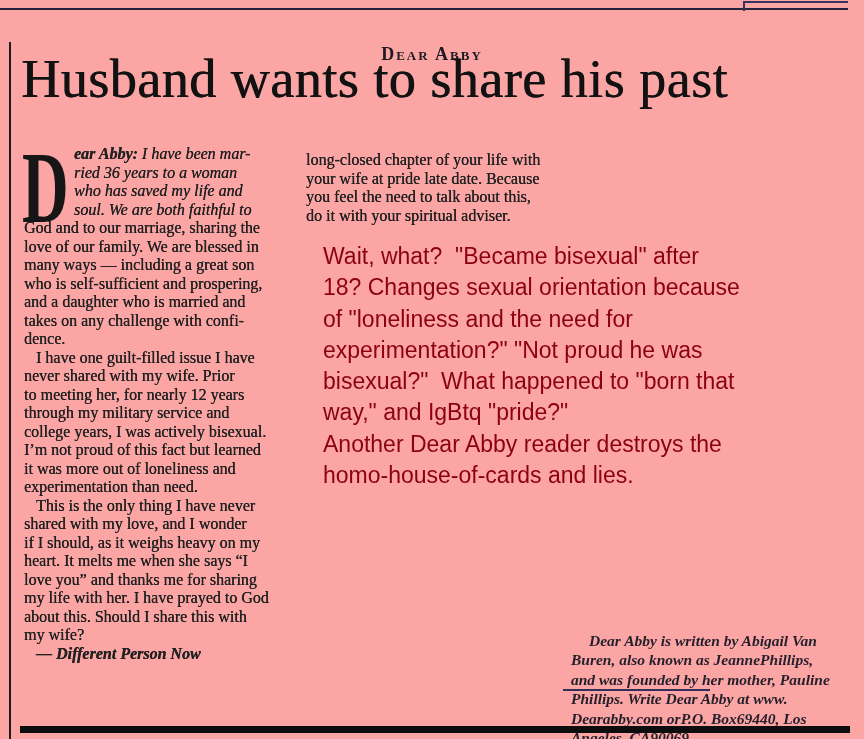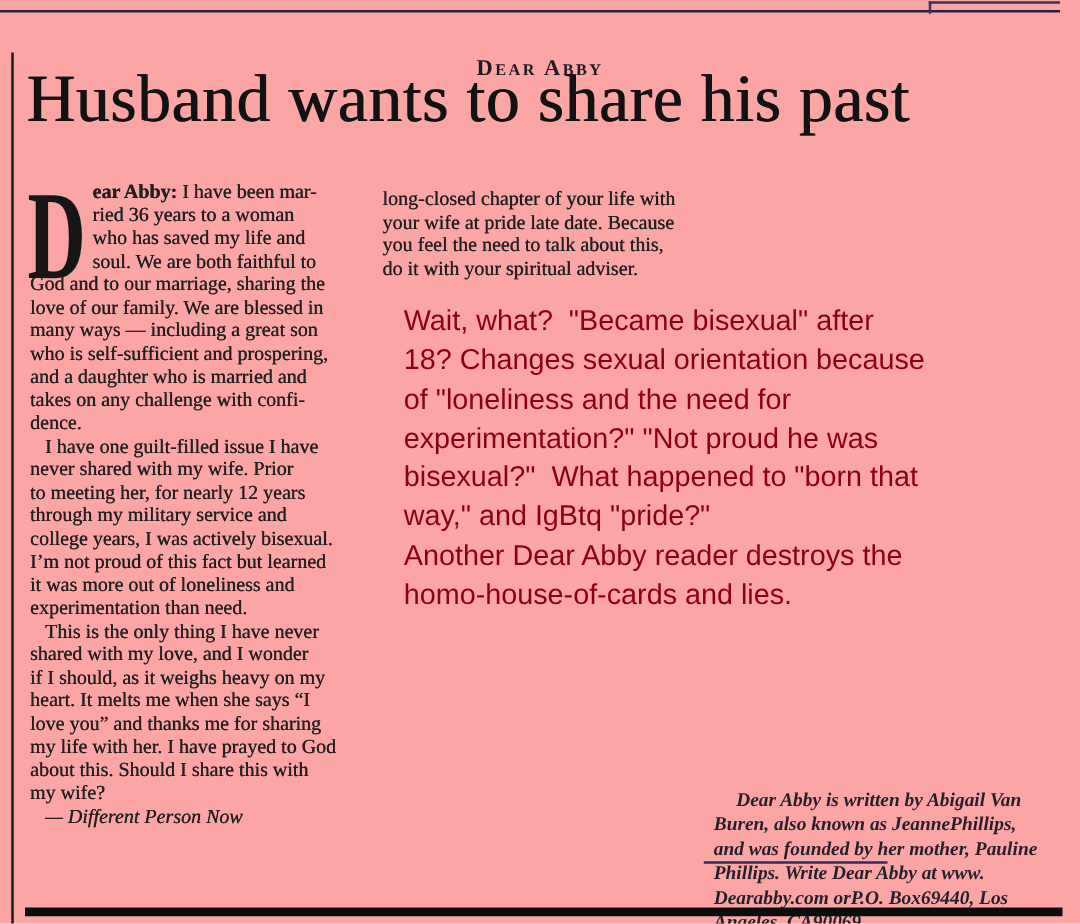--- a/index.html
+++ b/index.html
@@ -26,23 +26,23 @@
     text-shadow:0.7px 0 0 #121212;white-space:nowrap;
   }
   
   .col{
     position:absolute;font-size:16px;line-height:18.5px;color:#212121;
     text-shadow:0.25px 0 0 currentColor;
   }
   .col-left{left:24px;top:145px;width:272px;}
   .col-right{left:306px;top:151px;width:262px;}
   .para{margin:0;white-space:pre;}
-  .p1a{padding-left:50px;}
+  .p1a{padding-left:50px;font-style:italic;}
   .pind{text-indent:12px;}
-  .sig{font-weight:400;font-style:italic;}
+  .sig{font-weight:700;font-style:italic;}
   .lead{font-weight:700;}
   .dropcap{
     position:absolute;left:-2px;top:-7px;font-size:101px;line-height:1;
     font-weight:700;color:#161616;transform:scaleX(0.64);transform-origin:0 0;
     text-shadow:none;
   }
   
   .annotation{
     position:absolute;left:323px;top:241px;width:540px;
     font-family:"Liberation Sans",sans-serif;font-size:23px;line-height:31.3px;

